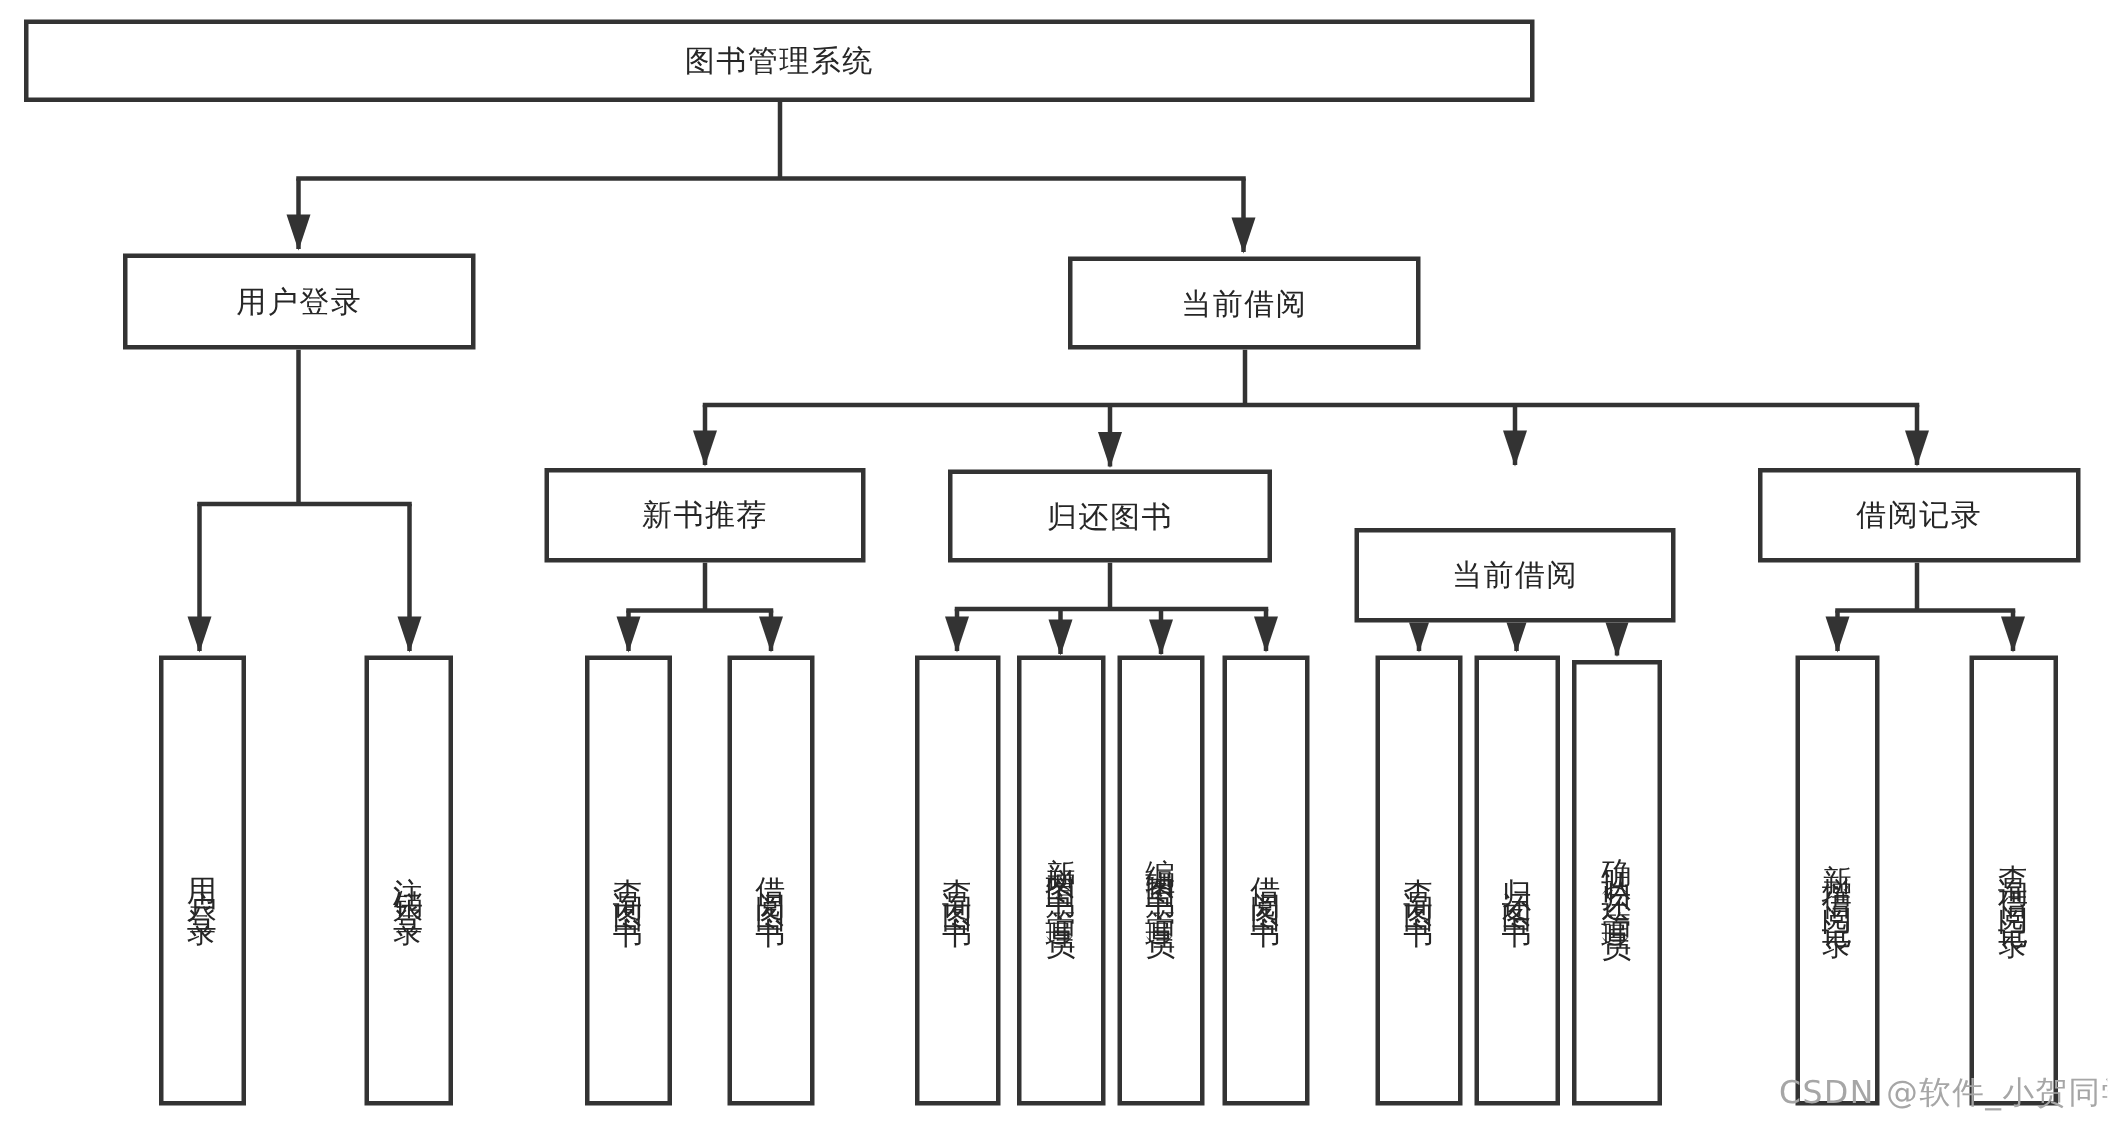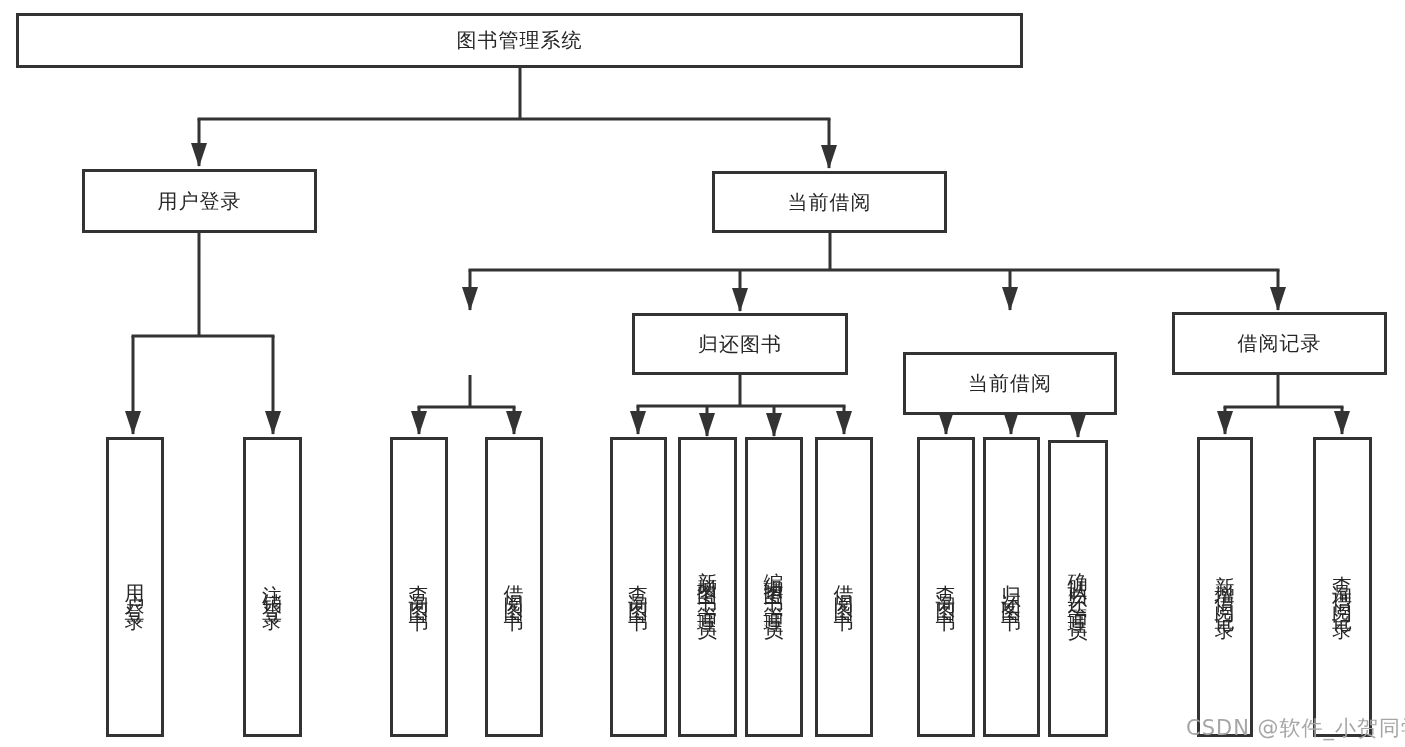--- a/index.html
+++ b/index.html
@@ -127,20 +127,23 @@
     <span>图书管理系统</span>
   </div>
 
   <div class="box" style="left:82px; top:169px; width:235px; height:64px;">
     <span>用户登录</span>
   </div>
   <div class="box" style="left:712px; top:171px; width:235px; height:62px;">
     <span>当前借阅</span>
   </div>
 
+  <div class="box" style="left:363px; top:312px; width:214px; height:63px;">
+    <span>新书推荐</span>
+  </div>
   <div class="box" style="left:632px; top:313px; width:216px; height:62px;">
     <span>归还图书</span>
   </div>
   <div class="box" style="left:903px; top:312px; width:214px; height:63px;margin-top:40px;">
     <span>当前借阅</span>
   </div>
   <div class="box" style="left:1172px; top:312px; width:215px; height:63px;">
     <span>借阅记录</span>
   </div>
 

